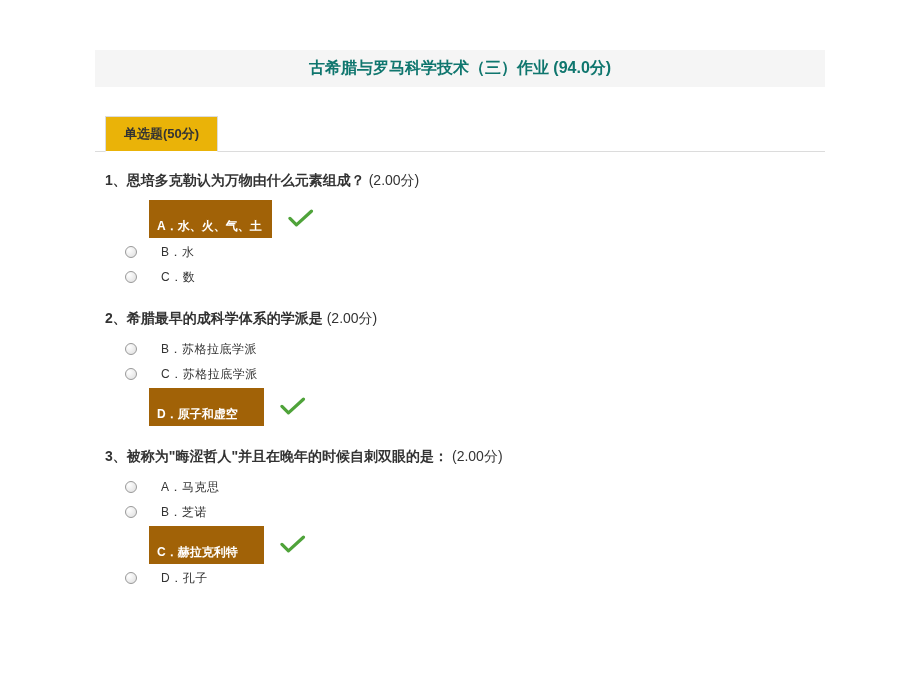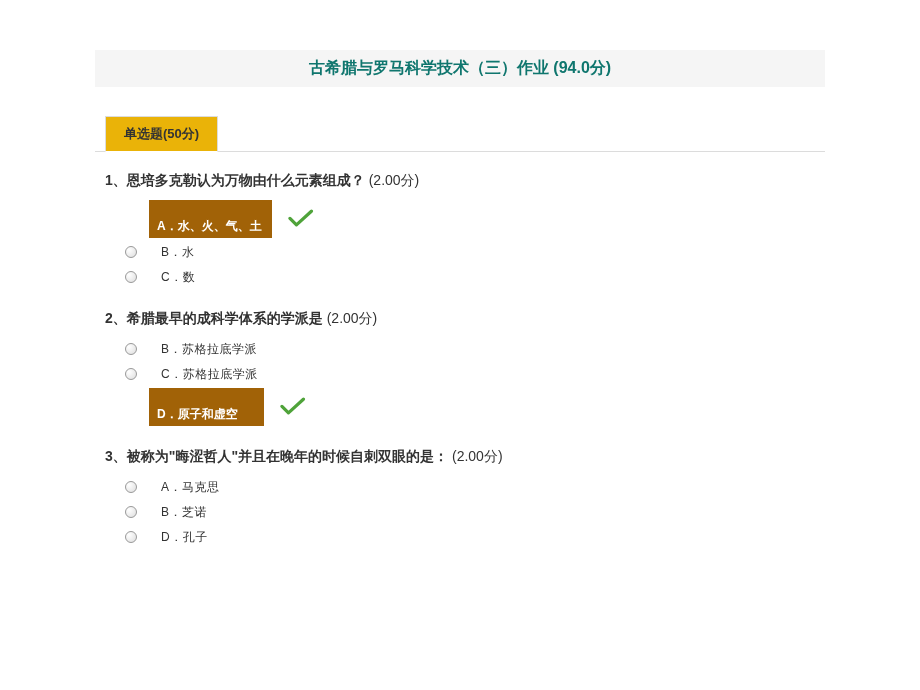--- a/index.html
+++ b/index.html
@@ -176,20 +176,29 @@
         <div class="options">
           <div class="option-row">
             <span class="radio"></span>
             <span class="opt-label"><span>A．</span><span>马克思</span></span>
           </div>
           <div class="option-row">
             <span class="radio"></span>
             <span class="opt-label"><span>B．</span><span>芝诺</span></span>
           </div>
           <div class="option-row">
+            <span class="radio-spacer"></span>
+            <span class="opt-correct"><span>C．</span><span>赫拉克利特</span></span>
+            <span class="checkmark">
+              <svg viewBox="0 0 40 30">
+                <path d="M3 14 L13 24 L36 3" stroke="#4fa33a" stroke-width="5" fill="none" stroke-linecap="round" stroke-linejoin="round"></path>
+              </svg>
+            </span>
+          </div>
+          <div class="option-row">
             <span class="radio"></span>
             <span class="opt-label"><span>D．</span><span>孔子</span></span>
           </div>
         </div>
       </div>
     </div>
 
 </div>
 
 </body></html>

